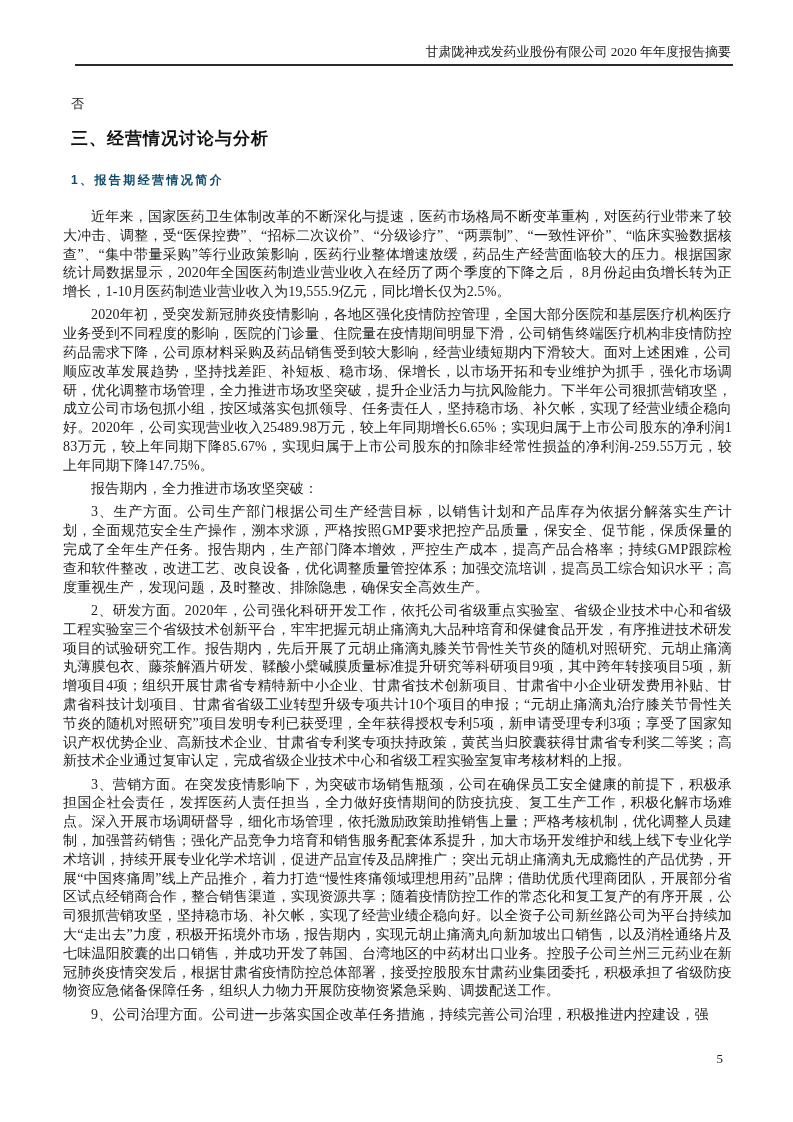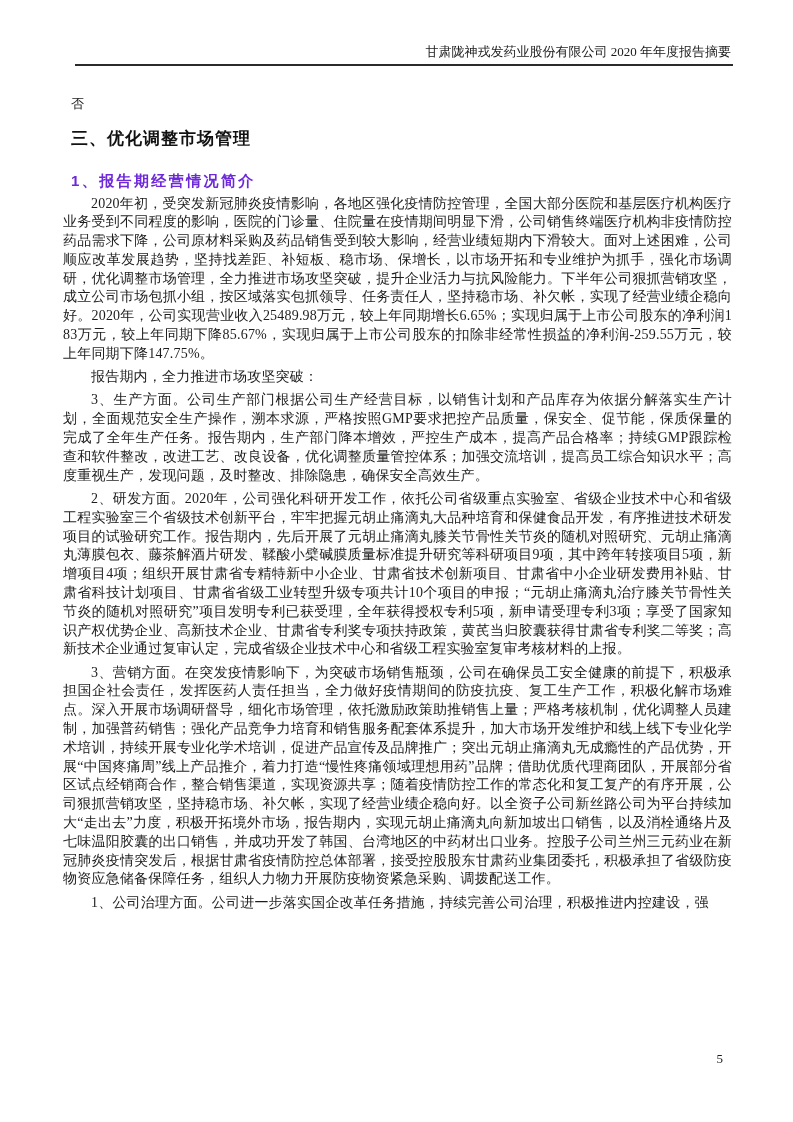--- a/index.html
+++ b/index.html
@@ -44,26 +44,26 @@
     margin: 16px 0 0 8px;
     font-size: 17px;
     line-height: 21px;
     font-weight: bold;
     font-family: "Liberation Sans", "DejaVu Sans", sans-serif;
     letter-spacing: 1px;
     color: #111;
   }
   h2.subsec {
     margin: 22px 0 0 8px;
-    font-size: 15px;
+    font-size: 12px;
     line-height: 19px;
     font-weight: bold;
     font-family: "Liberation Sans", "DejaVu Sans", sans-serif;
     letter-spacing: 2.4px;
-    color: #6d28d9;
+    color: #0c4a6e;
   }
   p.body-para {
     margin: 4.5px 0 0 0;
     font-size: 14px;
     line-height: 18.8px;
     letter-spacing: 0.2px;
     text-align: justify;
     text-align-last: left;
     text-indent: 2em;
     word-break: break-all;
@@ -85,34 +85,35 @@
 <div class="page">
 
   <div class="header-title">甘肃陇神戎发药业股份有限公司 2020 年年度报告摘要</div>
 
   <div class="header-rule"></div>
 
   <div class="content">
 
     <div class="pre-text">否</div>
 
-    <h1 class="sec">三、优化调整市场管理</h1>
+    <h1 class="sec">三、经营情况讨论与分析</h1>
 
     <h2 class="subsec">1、报告期经营情况简介</h2>
 
+    <p class="body-para first">近年来，国家医药卫生体制改革的不断深化与提速，医药市场格局不断变革重构，对医药行业带来了较大冲击、调整，受“医保控费”、“招标二次议价”、“分级诊疗”、“两票制”、“一致性评价”、“临床实验数据核查”、“集中带量采购”等行业政策影响，医药行业整体增速放缓，药品生产经营面临较大的压力。根据国家统计局数据显示，2020年全国医药制造业营业收入在经历了两个季度的下降之后， 8月份起由负增长转为正增长，1-10月医药制造业营业收入为19,555.9亿元，同比增长仅为2.5%。</p>
 
     <p class="body-para">2020年初，受突发新冠肺炎疫情影响，各地区强化疫情防控管理，全国大部分医院和基层医疗机构医疗业务受到不同程度的影响，医院的门诊量、住院量在疫情期间明显下滑，公司销售终端医疗机构非疫情防控药品需求下降，公司原材料采购及药品销售受到较大影响，经营业绩短期内下滑较大。面对上述困难，公司顺应改革发展趋势，坚持找差距、补短板、稳市场、保增长，以市场开拓和专业维护为抓手，强化市场调研，优化调整市场管理，全力推进市场攻坚突破，提升企业活力与抗风险能力。下半年公司狠抓营销攻坚，成立公司市场包抓小组，按区域落实包抓领导、任务责任人，坚持稳市场、补欠帐，实现了经营业绩企稳向好。2020年，公司实现营业收入25489.98万元，较上年同期增长6.65%；实现归属于上市公司股东的净利润183万元，较上年同期下降85.67%，实现归属于上市公司股东的扣除非经常性损益的净利润-259.55万元，较上年同期下降147.75%。</p>
 
     <p class="body-para">报告期内，全力推进市场攻坚突破：</p>
 
     <p class="body-para">3、生产方面。公司生产部门根据公司生产经营目标，以销售计划和产品库存为依据分解落实生产计划，全面规范安全生产操作，溯本求源，严格按照GMP要求把控产品质量，保安全、促节能，保质保量的完成了全年生产任务。报告期内，生产部门降本增效，严控生产成本，提高产品合格率；持续GMP跟踪检查和软件整改，改进工艺、改良设备，优化调整质量管控体系；加强交流培训，提高员工综合知识水平；高度重视生产，发现问题，及时整改、排除隐患，确保安全高效生产。</p>
 
     <p class="body-para">2、研发方面。2020年，公司强化科研开发工作，依托公司省级重点实验室、省级企业技术中心和省级工程实验室三个省级技术创新平台，牢牢把握元胡止痛滴丸大品种培育和保健食品开发，有序推进技术研发项目的试验研究工作。报告期内，先后开展了元胡止痛滴丸膝关节骨性关节炎的随机对照研究、元胡止痛滴丸薄膜包衣、藤茶解酒片研发、鞣酸小檗碱膜质量标准提升研究等科研项目9项，其中跨年转接项目5项，新增项目4项；组织开展甘肃省专精特新中小企业、甘肃省技术创新项目、甘肃省中小企业研发费用补贴、甘肃省科技计划项目、甘肃省省级工业转型升级专项共计10个项目的申报；“元胡止痛滴丸治疗膝关节骨性关节炎的随机对照研究”项目发明专利已获受理，全年获得授权专利5项，新申请受理专利3项；享受了国家知识产权优势企业、高新技术企业、甘肃省专利奖专项扶持政策，黄芪当归胶囊获得甘肃省专利奖二等奖；高新技术企业通过复审认定，完成省级企业技术中心和省级工程实验室复审考核材料的上报。</p>
 
     <p class="body-para">3、营销方面。在突发疫情影响下，为突破市场销售瓶颈，公司在确保员工安全健康的前提下，积极承担国企社会责任，发挥医药人责任担当，全力做好疫情期间的防疫抗疫、复工生产工作，积极化解市场难点。深入开展市场调研督导，细化市场管理，依托激励政策助推销售上量；严格考核机制，优化调整人员建制，加强普药销售；强化产品竞争力培育和销售服务配套体系提升，加大市场开发维护和线上线下专业化学术培训，持续开展专业化学术培训，促进产品宣传及品牌推广；突出元胡止痛滴丸无成瘾性的产品优势，开展“中国疼痛周”线上产品推介，着力打造“慢性疼痛领域理想用药”品牌；借助优质代理商团队，开展部分省区试点经销商合作，整合销售渠道，实现资源共享；随着疫情防控工作的常态化和复工复产的有序开展，公司狠抓营销攻坚，坚持稳市场、补欠帐，实现了经营业绩企稳向好。以全资子公司新丝路公司为平台持续加大“走出去”力度，积极开拓境外市场，报告期内，实现元胡止痛滴丸向新加坡出口销售，以及消栓通络片及七味温阳胶囊的出口销售，并成功开发了韩国、台湾地区的中药材出口业务。控股子公司兰州三元药业在新冠肺炎疫情突发后，根据甘肃省疫情防控总体部署，接受控股股东甘肃药业集团委托，积极承担了省级防疫物资应急储备保障任务，组织人力物力开展防疫物资紧急采购、调拨配送工作。</p>
 
-    <p class="body-para">1、公司治理方面。公司进一步落实国企改革任务措施，持续完善公司治理，积极推进内控建设，强</p>
+    <p class="body-para">9、公司治理方面。公司进一步落实国企改革任务措施，持续完善公司治理，积极推进内控建设，强</p>
 
   </div>
 
   <div class="page-number">5</div>
 
 </div>
 
 </body></html>

